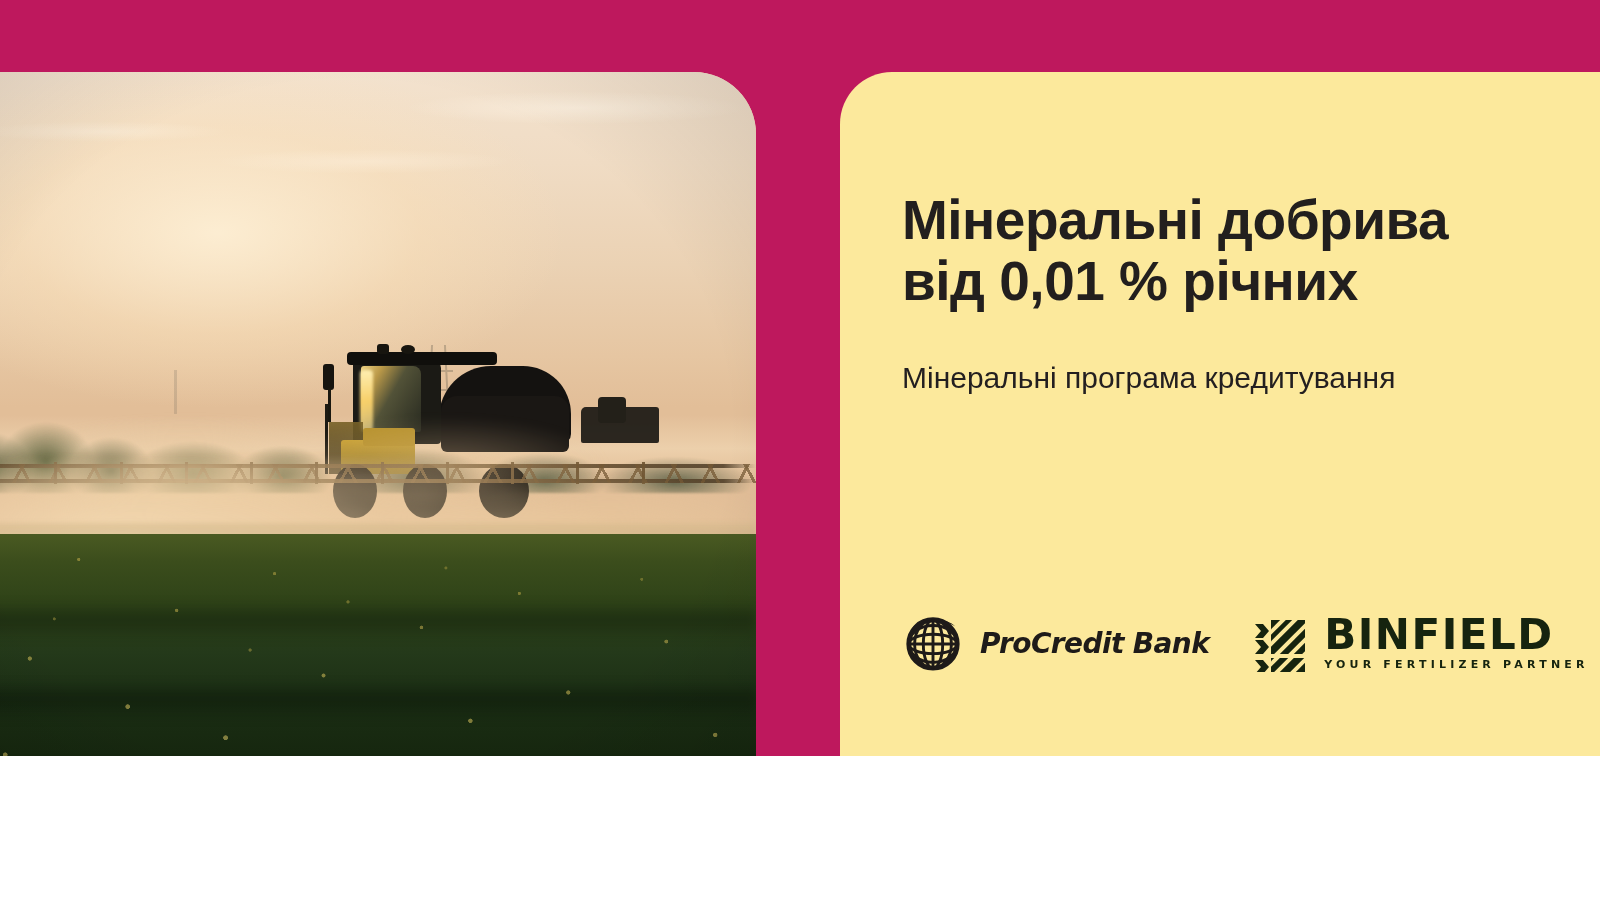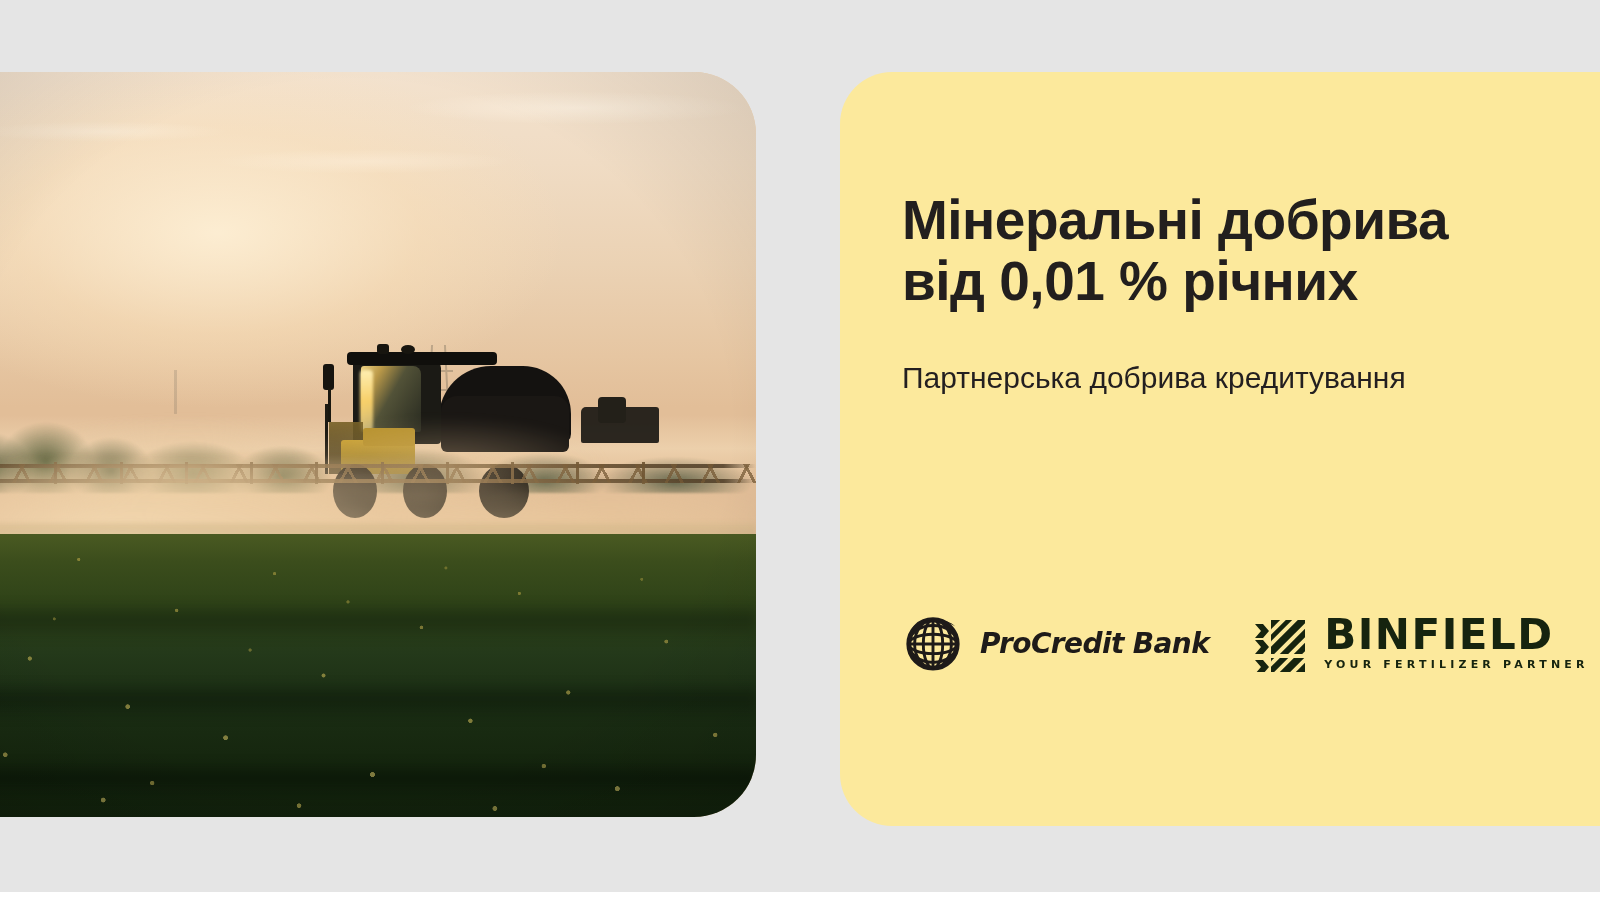--- a/index.html
+++ b/index.html
@@ -8,22 +8,22 @@
   }
   body {
     width: 1600px;
     height: 900px;
     overflow: hidden;
     font-family: "Liberation Sans", sans-serif;
   }
   #banner {
     position: relative;
     width: 1600px;
-    height: 892px;
-    background: #e5e5e5;
+    height: 756px;
+    background: #be185d;
     overflow: hidden;
   }
 
   
   #photo-panel {
     position: absolute;
     left: -60px;
     top: 72px;
     width: 816px;
     height: 745px;
@@ -604,21 +604,21 @@
     <div class="field-bands"></div>
     <div class="field-sparkle"></div>
     <div class="ph-layer vignette"></div>
   </div>
 
   <div id="card">
     <div id="card-inner">
 
       <h1 id="headline">Мінеральні добрива від 0,01 % річних</h1>
 
-      <p id="subtitle">Партнерська добрива кредитування</p>
+      <p id="subtitle">Мінеральні програма кредитування</p>
 
       <div id="logo-row">
 
         <div class="pc-lockup">
           <span>
             <svg class="pc-globe" viewBox="0 0 64 64" aria-hidden="true">
               <defs>
                 <clipPath id="gclip">
                     <circle cx="32" cy="33" r="25"></circle>
                   </clipPath>

